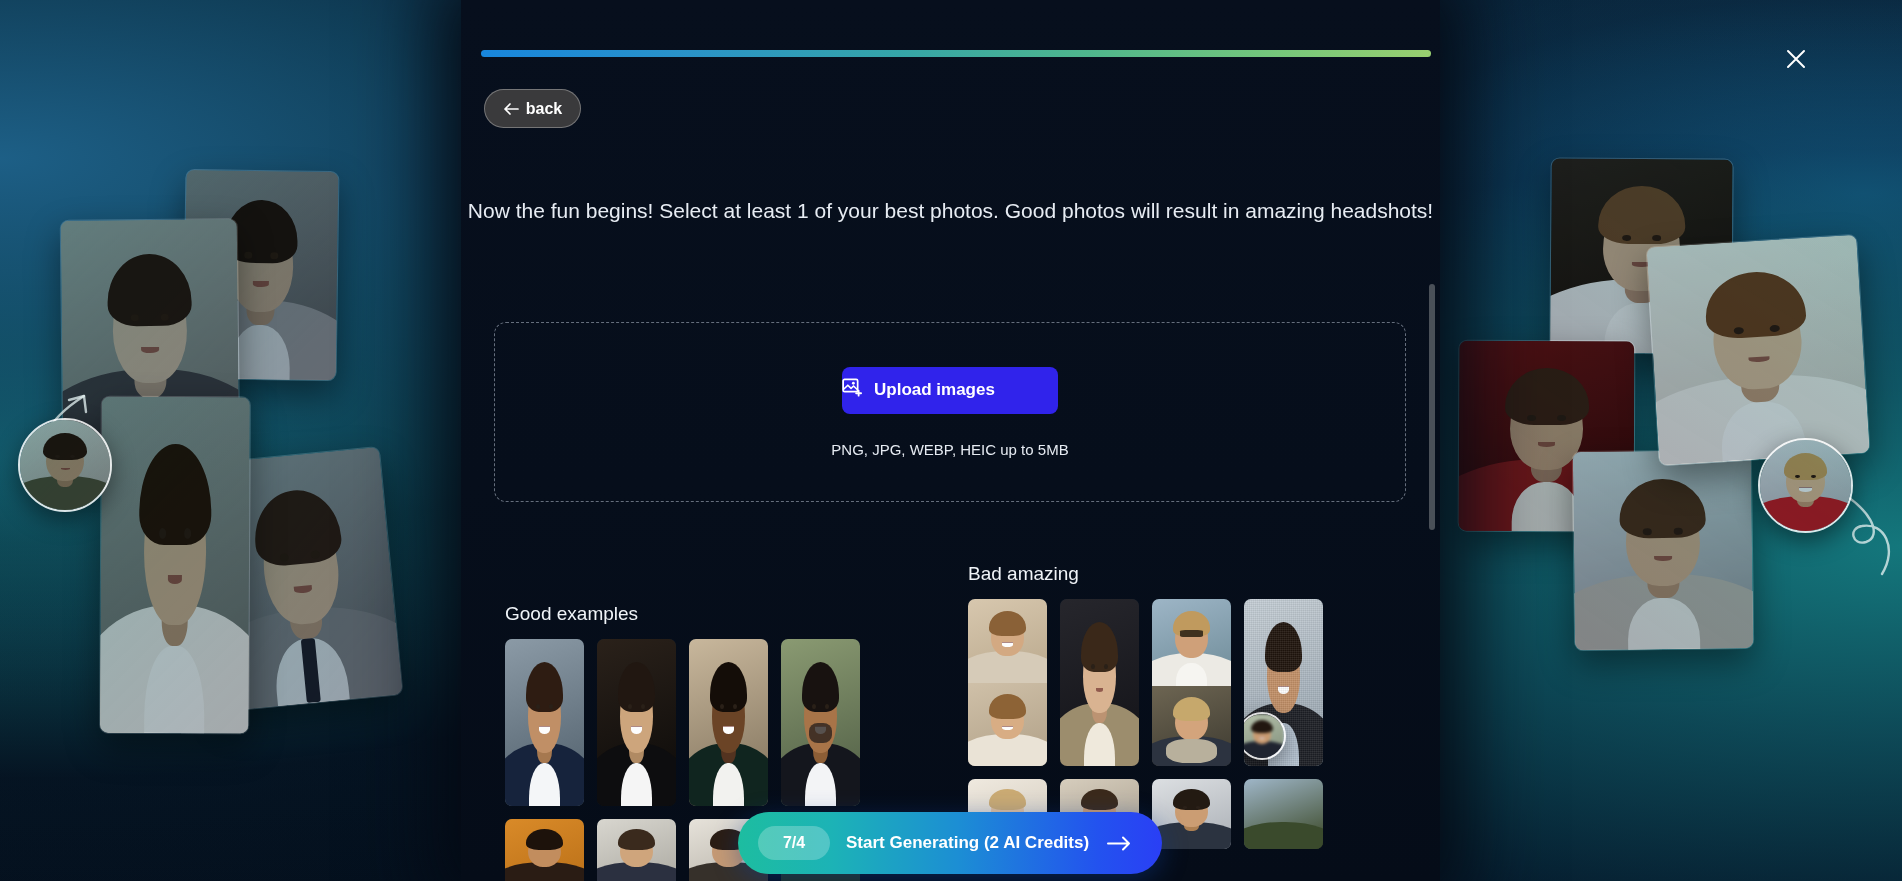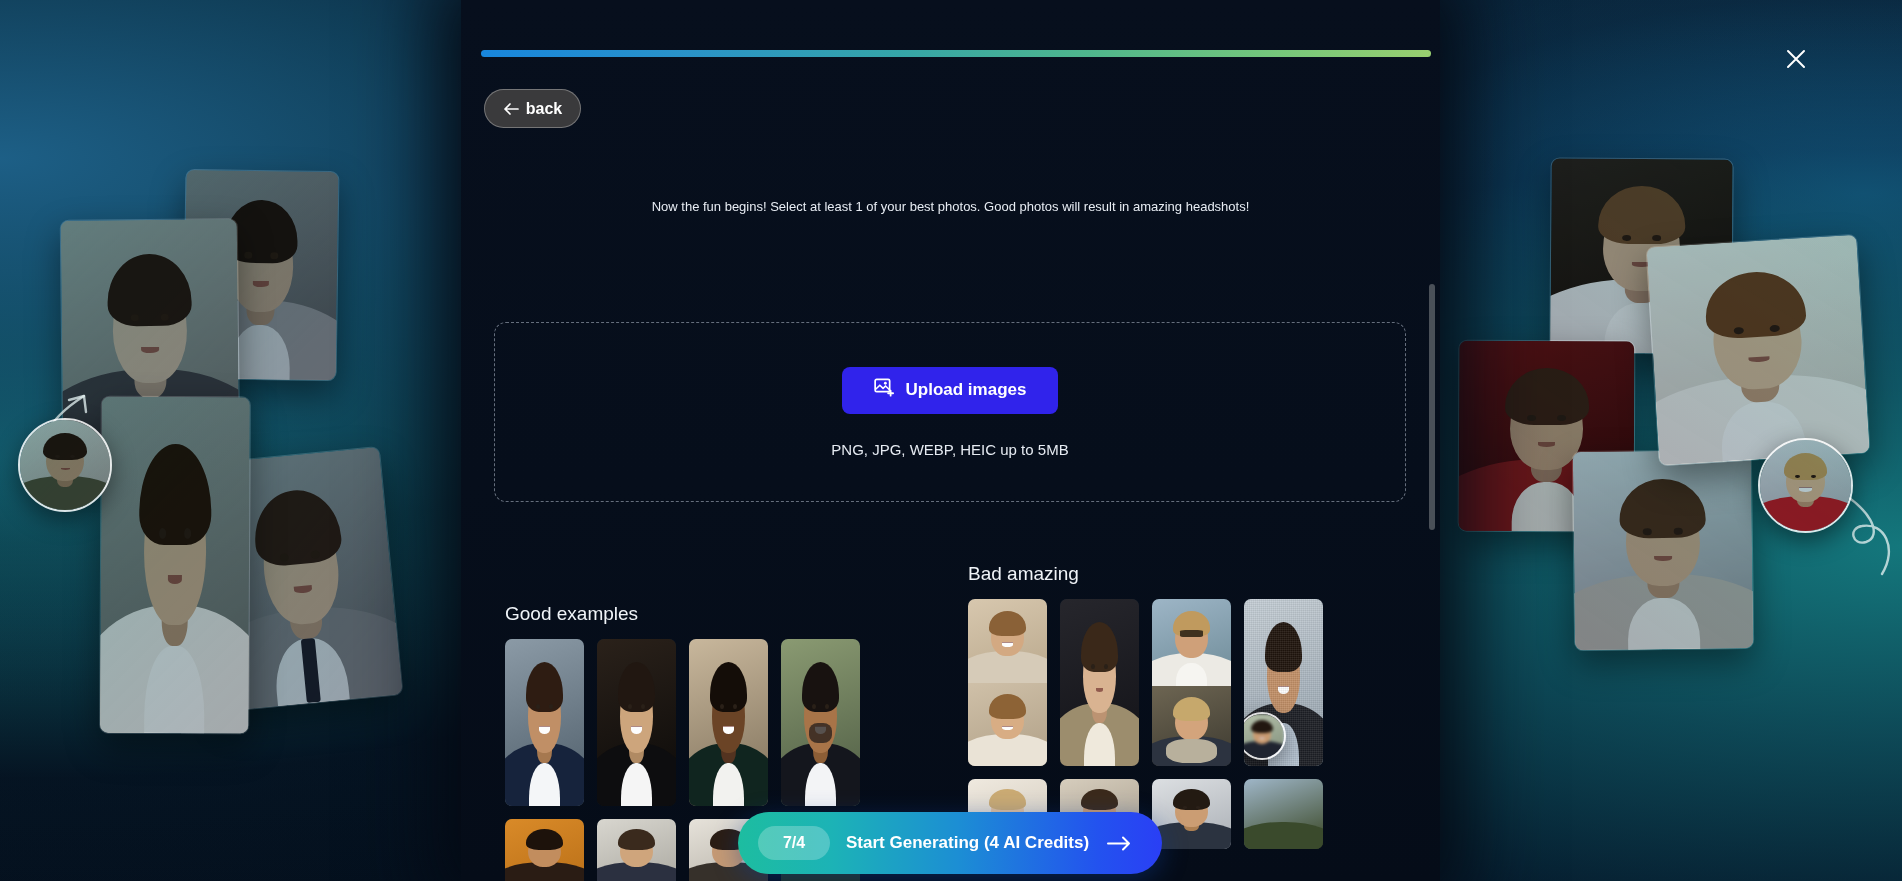--- a/index.html
+++ b/index.html
@@ -82,39 +82,39 @@
     font-size: 41px;
     font-weight: 800;
     letter-spacing: -0.4px;
   }
   #page-subtitle {
     position: absolute;
     left: 461px; top: 199px;
     width: 979px;
     text-align: center;
     color: #e7ecf3;
-    font-size: 13px;
+    font-size: 21px;
     font-weight: 400;
   }
 
   
   #dropzone {
     position: absolute;
     left: 494px; top: 322px;
     width: 912px; height: 180px;
     border: 1.6px dashed rgba(190,200,215,0.52);
     border-radius: 12px;
     display: flex; flex-direction: column; align-items: center; justify-content: center;
     gap: 27px;
   }
   #upload-button {
     width: 216px; height: 47px;
     border-radius: 8px;
     background: #3023eb;
-    display: flex; align-items: center; justify-content: center; gap: 11px;
+    display: flex; align-items: center; gap: 11px;
     color: #ffffff;
     font-size: 17px; font-weight: 700;
     cursor: pointer;
     border: none;
   }
   #dropzone-hint {
     color: #e6ebf2;
     font-size: 15px;
   }
 
@@ -703,21 +703,21 @@
             <div class="shoulders"></div>
         </div>
       </div>
     </div>
   </div>
 
   <div id="scrollbar-track"></div>
 
   <button id="cta-button">
     <span id="cta-count">7/4</span>
-    <span id="cta-label">Start Generating (4 AI Credits)</span>
+    <span id="cta-label">Start Generating (2 AI Credits)</span>
     <span id="cta-arrow">
       <svg width="24" height="15" viewBox="0 0 24 15" fill="none">
         <path d="M1 7.5h21M16 1.5l6 6-6 6" stroke="#ffffff" stroke-width="2" stroke-linecap="round" stroke-linejoin="round"></path>
       </svg>
     </span>
   </button>
 
 </div>
 
 </body></html>

